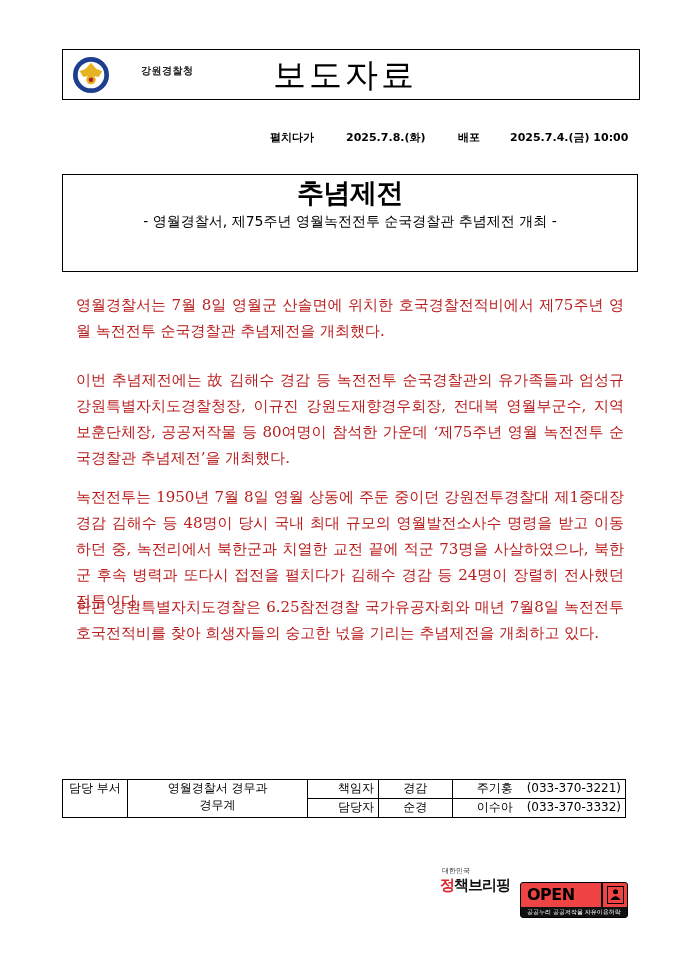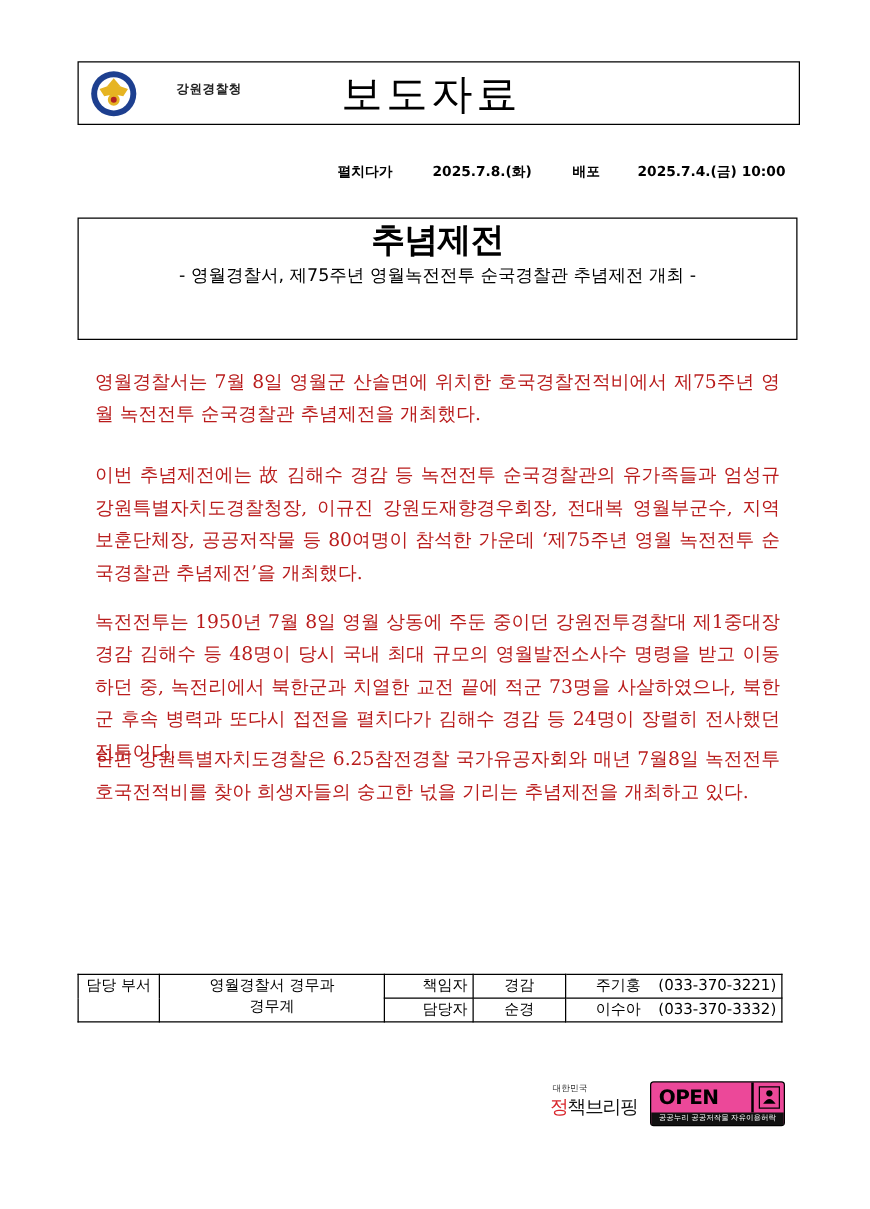--- a/index.html
+++ b/index.html
@@ -60,25 +60,25 @@
   table.contact td.c-dept-label { width: 66px; text-align: center; }
   table.contact td.c-dept { width: 185px; text-align: center; }
   table.contact td.c-role { width: 72px; text-align: right; }
   table.contact td.c-rank { width: 75px; text-align: center; }
   table.contact td.c-person { text-align: left; padding-left: 24px; white-space: nowrap; }
   .c-person .phone { margin-left: 14px; }
 
   .footer-logos { position: absolute; left: 436px; top: 862px; width: 200px; height: 40px; }
   .briefing { position: absolute; left: 0; top: 0; width: 78px; height: 40px; }
   .briefing .small { position: absolute; left: 6px; top: 4px; font-size: 7px; color: #333; }
-  .briefing .big { position: absolute; left: 4px; top: 14px; font-size: 15px; font-weight: normal; color: #111; letter-spacing: -1px; }
+  .briefing .big { position: absolute; left: 4px; top: 14px; font-size: 15px; font-weight: bold; color: #111; letter-spacing: -1px; }
   .briefing .big .red { color: #d9252b; }
   .open-badge {
-    position: absolute; left: 84px; top: 3px; width: 108px; height: 36px; border: 1.5px solid #000;
-    border-radius: 3px; background: #ec4899;
+    position: absolute; left: 84px; top: 20px; width: 108px; height: 36px; border: 1.5px solid #000;
+    border-radius: 3px; background: #ef4444;
   }
   .open-badge .open-text { position: absolute; left: 6px; top: 2px; font-size: 16px; font-weight: bold; letter-spacing: -0.5px; }
   .open-badge .divider { position: absolute; left: 80px; top: 0; width: 1.5px; height: 24px; background: #000; }
   .open-badge .person { position: absolute; left: 86px; top: 3px; width: 17px; height: 18px; border: 1px solid #000; }
   .open-badge .bar {
     position: absolute; left: 0; bottom: 0; width: 100%; height: 10px; background: #111; color: #fff;
     font-size: 6px; line-height: 10px; padding-left: 6px; white-space: nowrap; overflow: hidden;
   }
 </style>
 </head>

